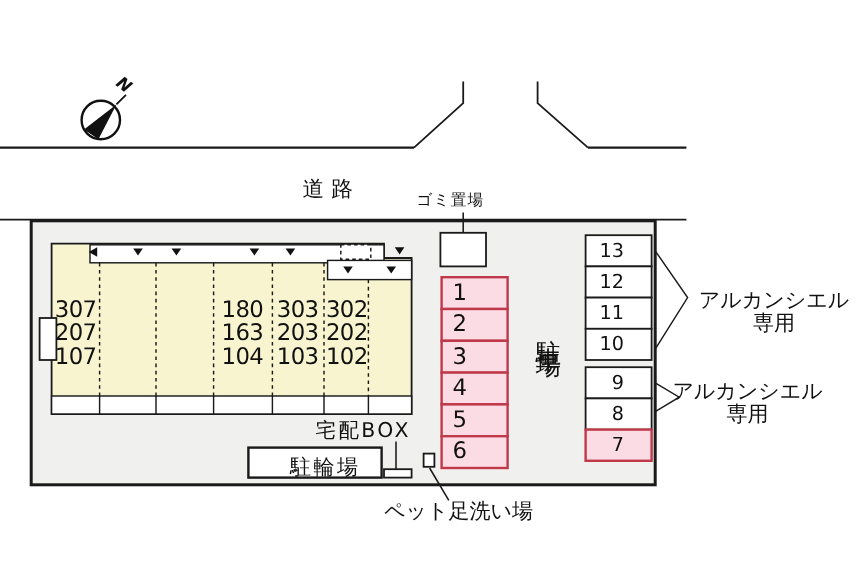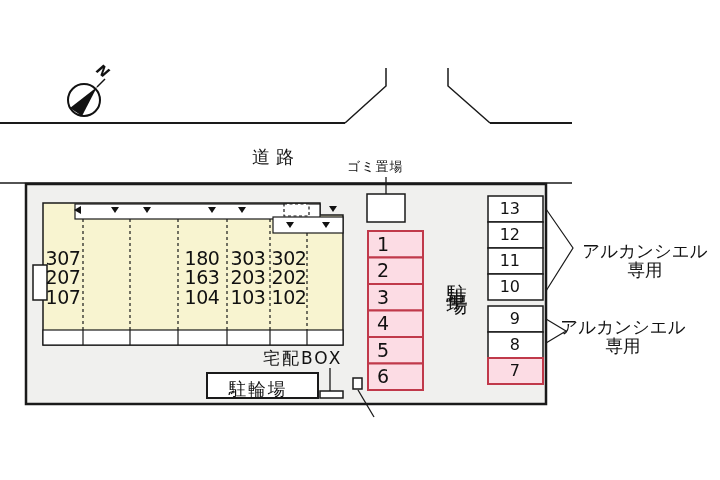--- a/index.html
+++ b/index.html
@@ -15,21 +15,21 @@
             font-size:19px;line-height:19.3px;letter-spacing:-0.5px;}
   .unit-col span{display:block;}
   .pnum{position:absolute;left:377px;width:22px;font-size:19px;line-height:20px;}
   .rnum{position:absolute;left:474px;width:46px;text-align:right;font-size:16px;line-height:20px;}
   .parking-vertical{left:443px;top:266px;font-size:21px;
         writing-mode:vertical-rl;text-orientation:upright;letter-spacing:6px;}
   .note-block{position:absolute;text-align:center;font-size:17.5px;line-height:18.5px;}
   .arcenciel{left:574px;top:242px;width:142px;}
   .chestnuts{left:560px;top:318px;width:126px;}
   .delivery-label{left:263px;top:347px;font-size:17px;letter-spacing:2px;text-align:right;}
-  .bicycle-label{left:207px;top:377px;width:102px;text-align:center;font-size:17.5px;letter-spacing:2px;}
+  .bicycle-label{left:220px;top:377px;width:102px;text-align:center;font-size:17.5px;letter-spacing:2px;}
   .pet-label{left:306px;top:414px;width:152px;text-align:center;font-size:17.5px;}
   .north-n{left:97px;top:63px;font-size:14px;font-weight:bold;font-style:italic;
            transform:rotate(38deg);}
 </style>
 </head>
 <body>
 
 <div id="canvas">
 
   <svg id="linework" viewBox="0 0 720 480" xmlns="http://www.w3.org/2000/svg">
@@ -151,14 +151,15 @@
   </div>
   <div class="note-block chestnuts">
     <div>アルカンシエル</div>
     <div>専用</div>
   </div>
 
   <div class="t delivery-label">宅配BOX</div>
 
   <div class="t bicycle-label">駐輪場</div>
 
+  <div class="t pet-label">ペット足洗い場</div>
 
 </div>
 
 </body></html>

